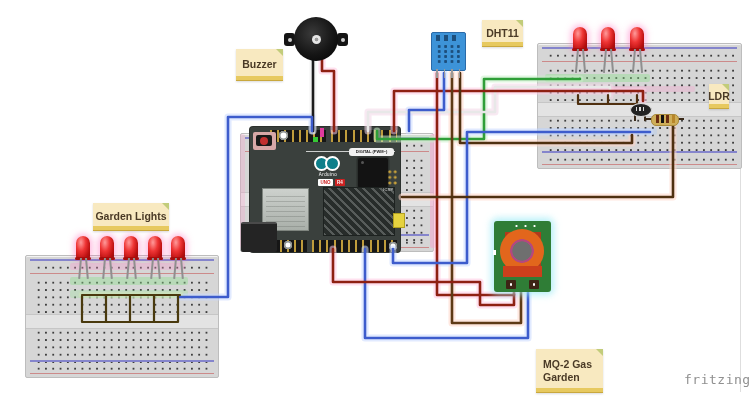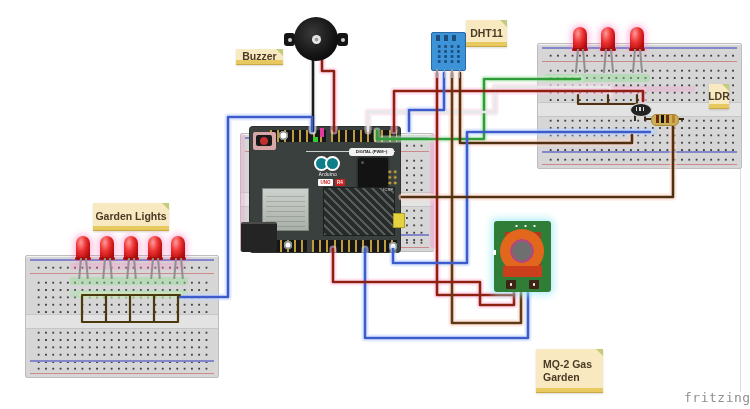--- a/index.html
+++ b/index.html
@@ -125,21 +125,21 @@
   .note{position:absolute;background:#f8e9c0;box-shadow:0 1px 2px rgba(0,0,0,.15);
       display:flex;flex-direction:column;justify-content:center;align-items:center;
       font-weight:bold;font-size:10.5px;color:#4a3a26;line-height:1.25;}
   .note.multi{align-items:flex-start;padding-left:7px;box-sizing:border-box;}
   .note::before{content:'';position:absolute;left:0;right:0;bottom:0;height:4px;
       background:#e7c95f;border-bottom:1px solid #c9a83e;}
   .note::after{content:'';position:absolute;top:0;right:0;width:0;height:0;
       border-left:7px solid rgba(0,0,0,0);border-top:7px solid #c2cc7a;}
 
   .watermark{position:absolute;left:684px;top:372px;width:58px;color:#909090;
-      font-family:"DejaVu Sans Mono", monospace;font-size:13px;letter-spacing:.5px;z-index:7;margin-top:18px;}
+      font-family:"DejaVu Sans Mono", monospace;font-size:13px;letter-spacing:.5px;z-index:7;}
   .canvas-edge{position:absolute;left:740px;top:168px;width:1px;height:224px;background:#dedede;z-index:0;}
 </style>
 </head>
 <body>
 
 <div id="canvas">
   <div class="canvas-edge"></div>
   <div id="layer-boards" class="layer">
       <div class="bb" style="left: 240px; top: 133px; width: 192px; height: 117px;">
         <div class="bb-line blue" style="top: 3px;"></div>
@@ -343,24 +343,24 @@
       </div>
       <div class="led" style="left: 630px; top: 27px; height: 47px;">
         <div class="led-body"></div>
         <div class="led-flange"></div>
         <div class="led-leg" style="left: 3.5px; top: 22px; height: 24px; transform: rotate(5deg);"></div>
         <div class="led-leg" style="left: 9px; top: 22px; height: 24px; transform: rotate(-5deg);"></div>
       </div>
     </div>
 
   <div id="layer-labels" class="layer">
-      <div class="note" style="left: 236px; top: 49px; width: 47px; height: 16px;">
+      <div class="note" style="left: 236px; top: 49px; width: 47px; height: 32px;">
         <div>Buzzer</div>
       </div>
-      <div class="note" style="left: 466px; top: 20px; width: 41px; height: 27px;">
+      <div class="note" style="left: 482px; top: 20px; width: 41px; height: 27px;">
         <div>DHT11</div>
       </div>
       <div class="note" style="left: 709px; top: 84px; width: 20px; height: 25px;">
         <div>LDR</div>
       </div>
       <div class="note" style="left: 93px; top: 203px; width: 76px; height: 28px;">
         <div>Garden Lights</div>
       </div>
       <div class="note multi" style="left: 536px; top: 301px; width: 67px; height: 44px; margin-top: 48px;">
         <div>MQ-2 Gas</div>

